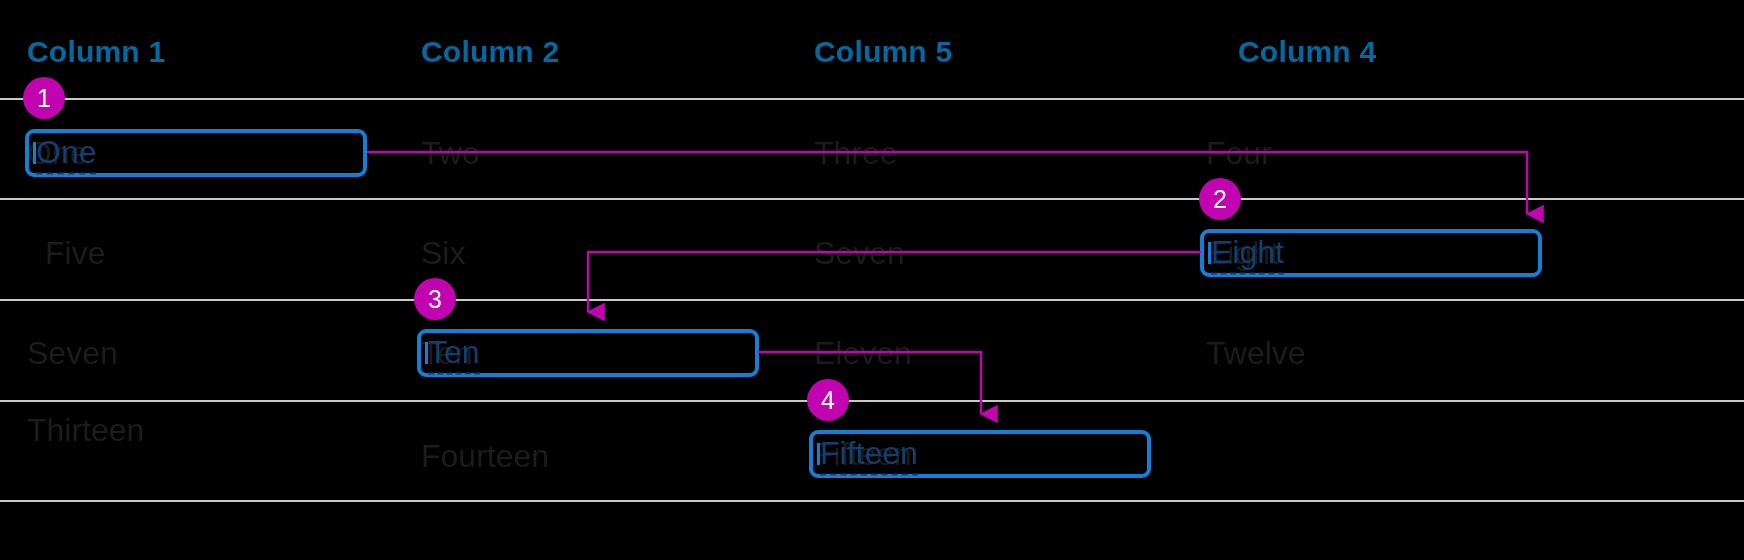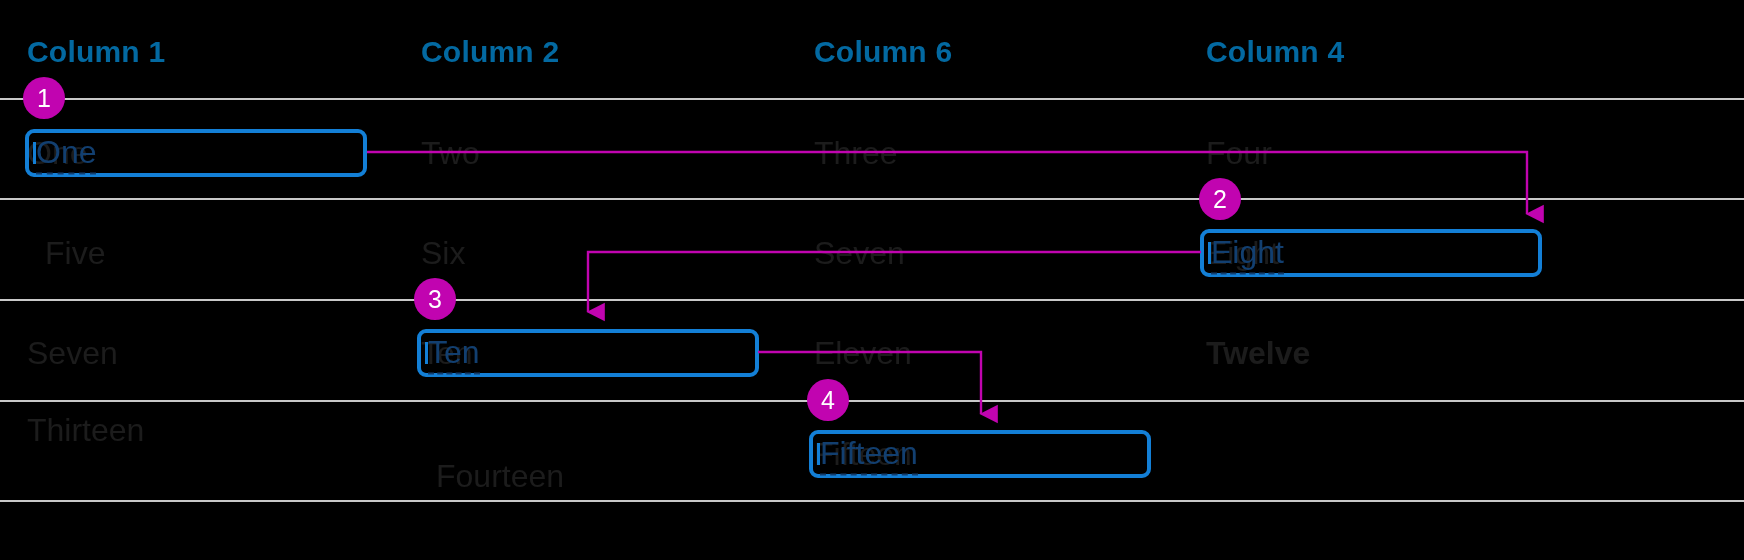--- a/index.html
+++ b/index.html
@@ -53,46 +53,46 @@
 </style>
 </head>
 <body>
 
 <div id="stage">
 
   <div class="grid">
 
     <div class="hdr" style="left:27px;">Column 1</div>
     <div class="hdr" style="left:421px;">Column 2</div>
-    <div class="hdr" style="left:814px;">Column 6</div>
-    <div class="hdr" style="left:1206px;">Column 4</div>
+    <div class="hdr" style="left:814px;">Column 5</div>
+    <div class="hdr" style="left:1238px;">Column 4</div>
 
     <div class="hrule" style="top:98px;"></div>
     <div class="hrule" style="top:198px;"></div>
     <div class="hrule" style="top:299px;"></div>
     <div class="hrule" style="top:400px;"></div>
     <div class="hrule" style="top:500px;"></div>
 
     <div class="cell" style="left:27px;top:130px;">One</div>
     <div class="cell" style="left:421px;top:130px;">Two</div>
     <div class="cell" style="left:814px;top:130px;">Three</div>
     <div class="cell" style="left:1206px;top:130px;">Four</div>
 
     <div class="cell" style="left:45px;top:230px;">Five</div>
     <div class="cell" style="left:421px;top:230px;">Six</div>
     <div class="cell" style="left:814px;top:230px;">Seven</div>
     <div class="cell" style="left:1206px;top:230px;">Eight</div>
 
     <div class="cell" style="left:27px;top:330px;">Seven</div>
     <div class="cell" style="left:421px;top:330px;">Ten</div>
     <div class="cell" style="left:814px;top:330px;">Eleven</div>
-    <div class="cell" style="left:1206px;top:330px;font-weight:bold;">Twelve</div>
+    <div class="cell" style="left:1206px;top:330px;">Twelve</div>
 
     <div class="cell" style="left:27px;top:407px;">Thirteen</div>
-    <div class="cell" style="left:421px;top:453px;margin-left:15px;">Fourteen</div>
+    <div class="cell" style="left:421px;top:433px;">Fourteen</div>
     <div class="cell" style="left:814px;top:431px;">Fifteen</div>
   </div>
 
   <svg class="conn" viewBox="0 0 1744 560">
     <defs>
       <marker id="ah" markerWidth="9" markerHeight="9" refX="4.5" refY="7.6" orient="auto" markerUnits="strokeWidth">
         <path d="M0.6,0.6 L4.5,8.2 L8.4,0.6 Z" fill="#c104b0"></path>
       </marker>
     </defs>
     <path d="M367,152 H1527 V214" stroke="#c104b0" stroke-width="2.4" fill="none" marker-end="url(#ah)"></path>

